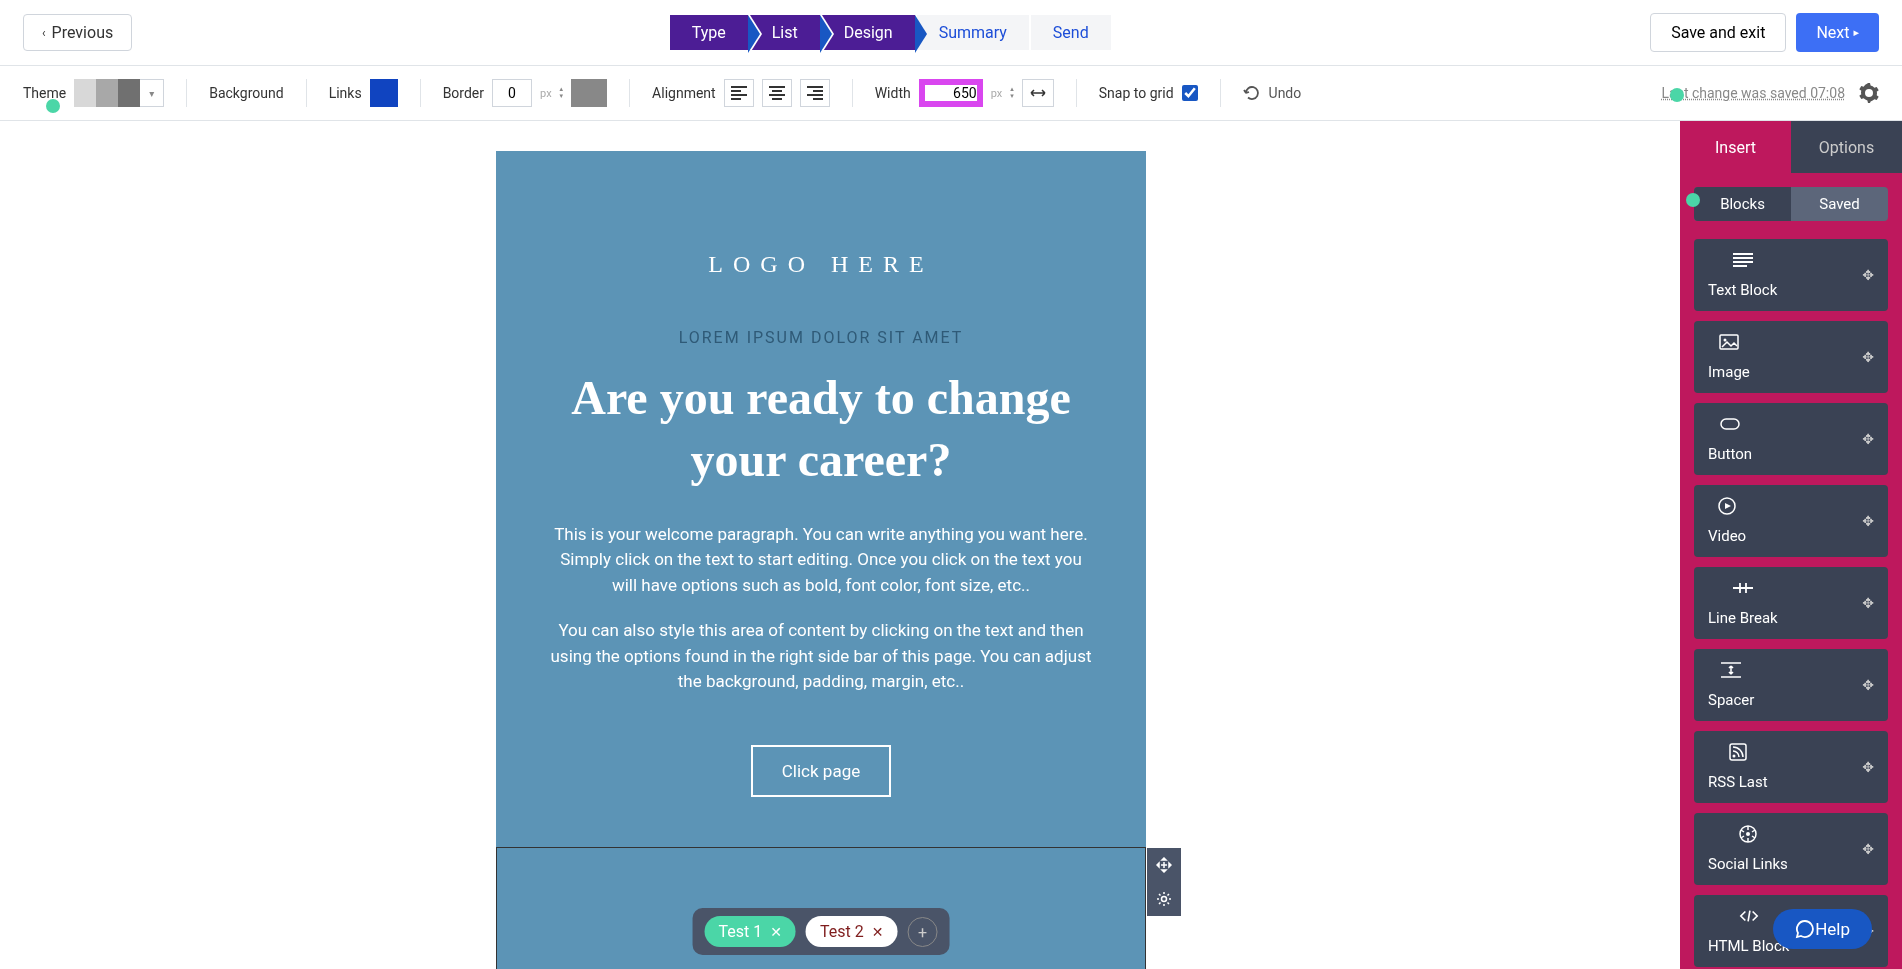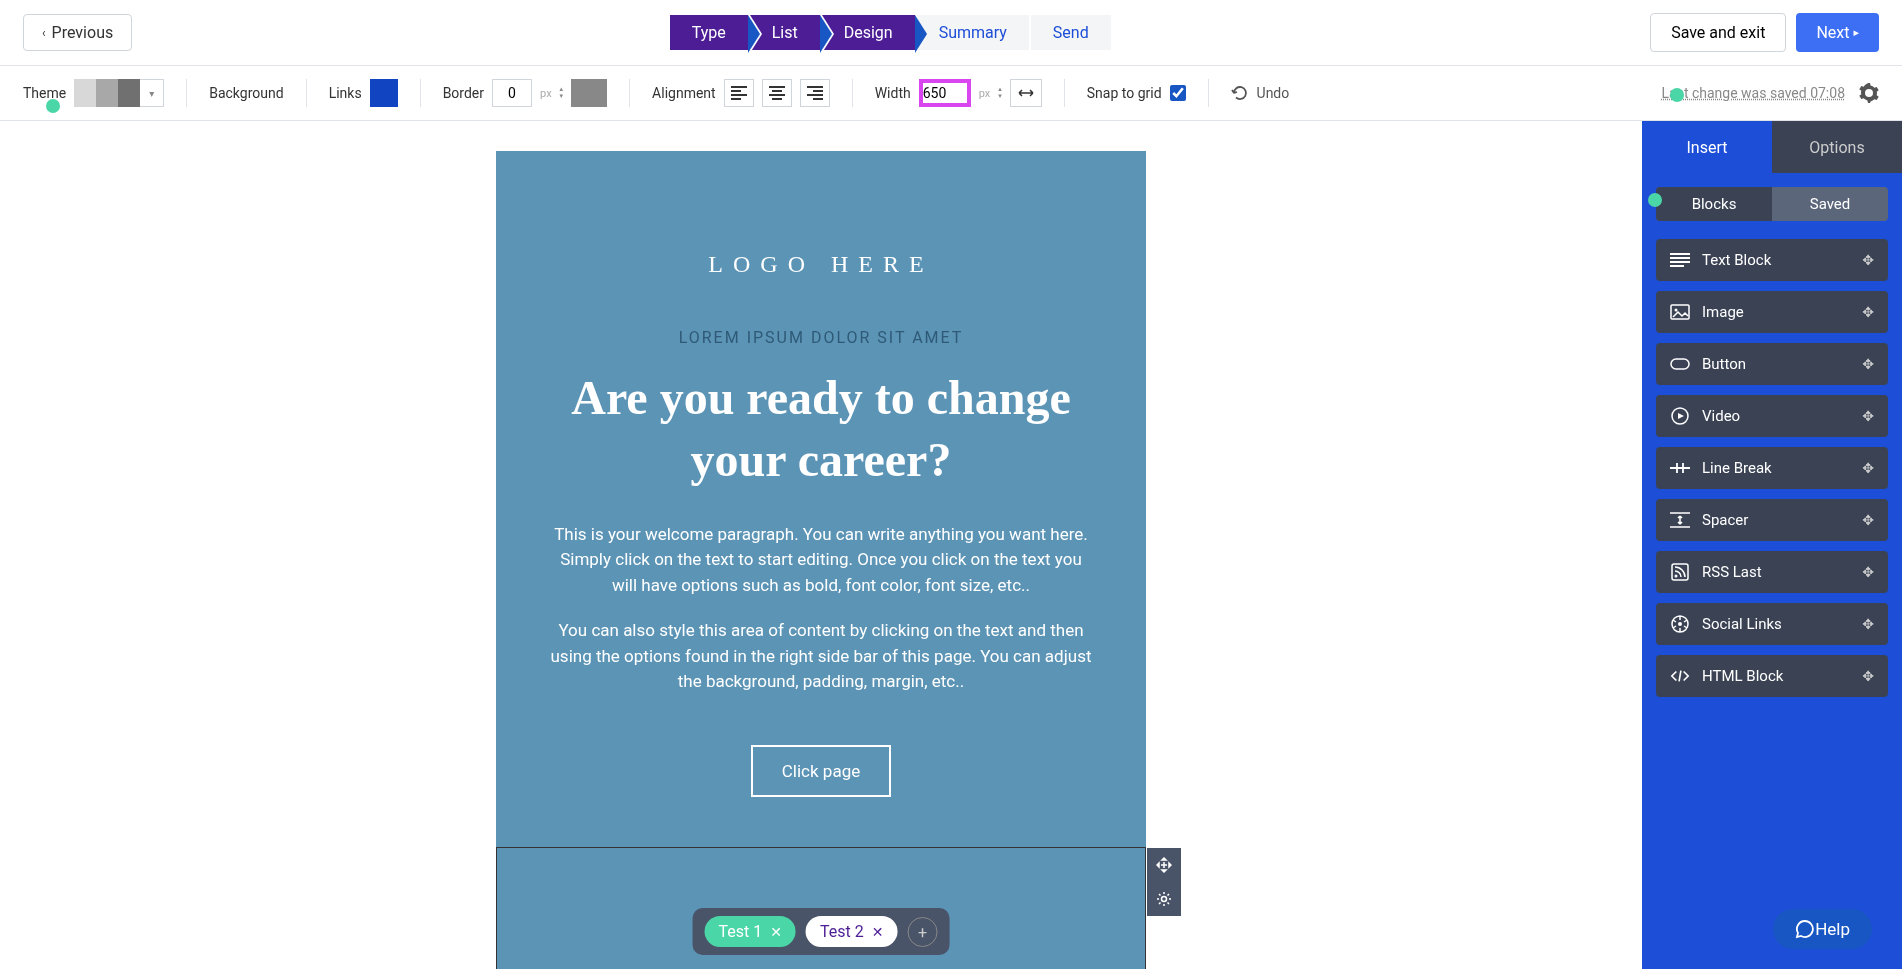--- a/index.html
+++ b/index.html
@@ -25,21 +25,21 @@
 .swatch-grad { width: 66px; height: 28px; background: linear-gradient(to right, #d8d8d8 0%, #d8d8d8 33%, #a8a8a8 33%, #a8a8a8 66%, #707070 66%, #707070 100%); cursor:pointer; }
 .swatch-down { width: 24px; height: 28px; display:flex; align-items:center; justify-content:center; border:1px solid #d0d5dc; border-left:none; cursor:pointer; font-size:10px; color:#888;}
 .link-swatch { width: 28px; height: 28px; background: #1044c0; cursor:pointer; }
 .border-input { width: 40px; height: 28px; border:1px solid #d0d5dc; text-align:center; font-size:14px; }
 .px-label { font-size: 11px; color: #aaa; }
 .spinner { display:flex; flex-direction:column; }
 .spinner span { font-size:7px; line-height:7px; cursor:pointer; color:#888; }
 .border-swatch { width: 36px; height: 28px; background: #888; cursor:pointer; }
 .align-btn { width: 30px; height: 28px; border:1px solid #d0d5dc; background:#fff; display:flex; align-items:center; justify-content:center; cursor:pointer; }
 .align-btn svg { width:16px; height:14px; }
-.width-input { width: 52px; height: 28px; border:4px solid #d946ef; text-align:left; font-size:14px; }
+.width-input { width: 64px; height: 28px; border:6px solid #d946ef; text-align:right; font-size:14px; }
 .width-expand { width: 32px; height: 28px; border:1px solid #d0d5dc; background:#fff; display:flex; align-items:center; justify-content:center; cursor:pointer; }
 .snap-check { width: 16px; height: 16px; accent-color:#1857c3; }
 .undo-btn { display:flex; align-items:center; gap:8px; cursor:pointer; color:#555; font-size:14px; }
 .toolbar-right { margin-left:auto; display:flex; align-items:center; gap:14px; }
 .save-status { font-size: 14px; color: #888; text-decoration: underline dotted; }
 .gear-icon { width:20px; height:20px; cursor:pointer; color:#555; }
 .pulse-dot { width:14px; height:14px; border-radius:50%; background:#4bd6a7; position:absolute; }
 
 
 .canvas-area { position: absolute; left:0; top:121px; right:260px; bottom:0; overflow:hidden; background:#fff; }
@@ -50,34 +50,34 @@
 .body-para { text-align:center; color:#fff; font-size:17px; line-height:1.5; padding: 0 50px 20px; }
 .cta-btn { display:block; width: 140px; margin: 30px auto 50px; padding: 14px 0; text-align:center; border:2px solid #fff; color:#fff; font-size:17px; cursor:pointer; }
 .image-block { border:1px solid #333; height: 200px; background:#5c94b6; position:relative; }
 .block-controls { position:absolute; right:-36px; top:0; width:34px; background:#4a5468; }
 .block-controls div { width:34px; height:34px; display:flex; align-items:center; justify-content:center; color:#fff; cursor:pointer; }
 
 
 .test-pills { position:absolute; bottom: 14px; left:50%; transform:translateX(-50%); display:flex; align-items:flex-end; gap:10px; background:#4a5468; padding:8px 12px; border-radius:10px; }
 .pill { padding: 6px 14px; border-radius: 20px; font-size:16px; display:flex; align-items:center; gap:8px; cursor:pointer; }
 .pill.active { background:#4bd6a7; color:#fff; }
-.pill.inactive { background:#fff; color:#4c1d95; }
+.pill.inactive { background:#fff; color:#7f1d1d; }
 .pill-close { font-size:14px; }
 .pill-add { width:30px; height:30px; border-radius:50%; border:1px solid #888; color:#ccc; display:flex; align-items:center; justify-content:center; cursor:pointer; }
 
 
-.sidebar { position:absolute; right:0; top:121px; bottom:0; width:260px; background:#1d4ed8; color:#fff; }
+.sidebar { position:absolute; right:0; top:121px; bottom:0; width:222px; background:#be185d; color:#fff; }
 .sidebar-tabs { display:flex; height:52px; }
 .sidebar-tab { flex:1; display:flex; align-items:center; justify-content:center; font-size:16px; cursor:pointer; }
 .sidebar-tab.inactive { background:#3a4254; color:#ccc; }
 .sub-tabs { display:flex; margin: 14px 14px 18px; background:#5c667a; border-radius:4px; overflow:hidden; }
 .sub-tab { flex:1; text-align:center; padding:8px 0; font-size:15px; cursor:pointer; }
 .sub-tab.active { background:#3a4254; }
 .block-item { display:flex; align-items:center; justify-content:space-between; margin: 0 14px 10px; background:#3a4254; padding: 12px 14px; border-radius:4px; cursor:grab; font-size:15px; }
-.block-item-left { display:flex; align-items:center; gap:12px; }
+.block-item-left { display:flex; align-items:center; gap:12px;flex-direction:column; }
 .block-icon { width:20px; height:18px; display:flex; align-items:center; justify-content:center; }
 .drag-handle { font-size:14px; color:#ccc; }
 .sidebar-pulse { position:absolute; left:6px; top:72px; width:14px; height:14px; border-radius:50%; background:#4bd6a7; }
 
 
 .help-bubble { position:absolute; right:30px; bottom:20px; background:#1857c3; color:#fff; border-radius:30px; padding: 10px 22px; display:flex; align-items:center; font-size:17px; cursor:pointer; }
 
 svg { display:block; }
 </style>
 </head>

